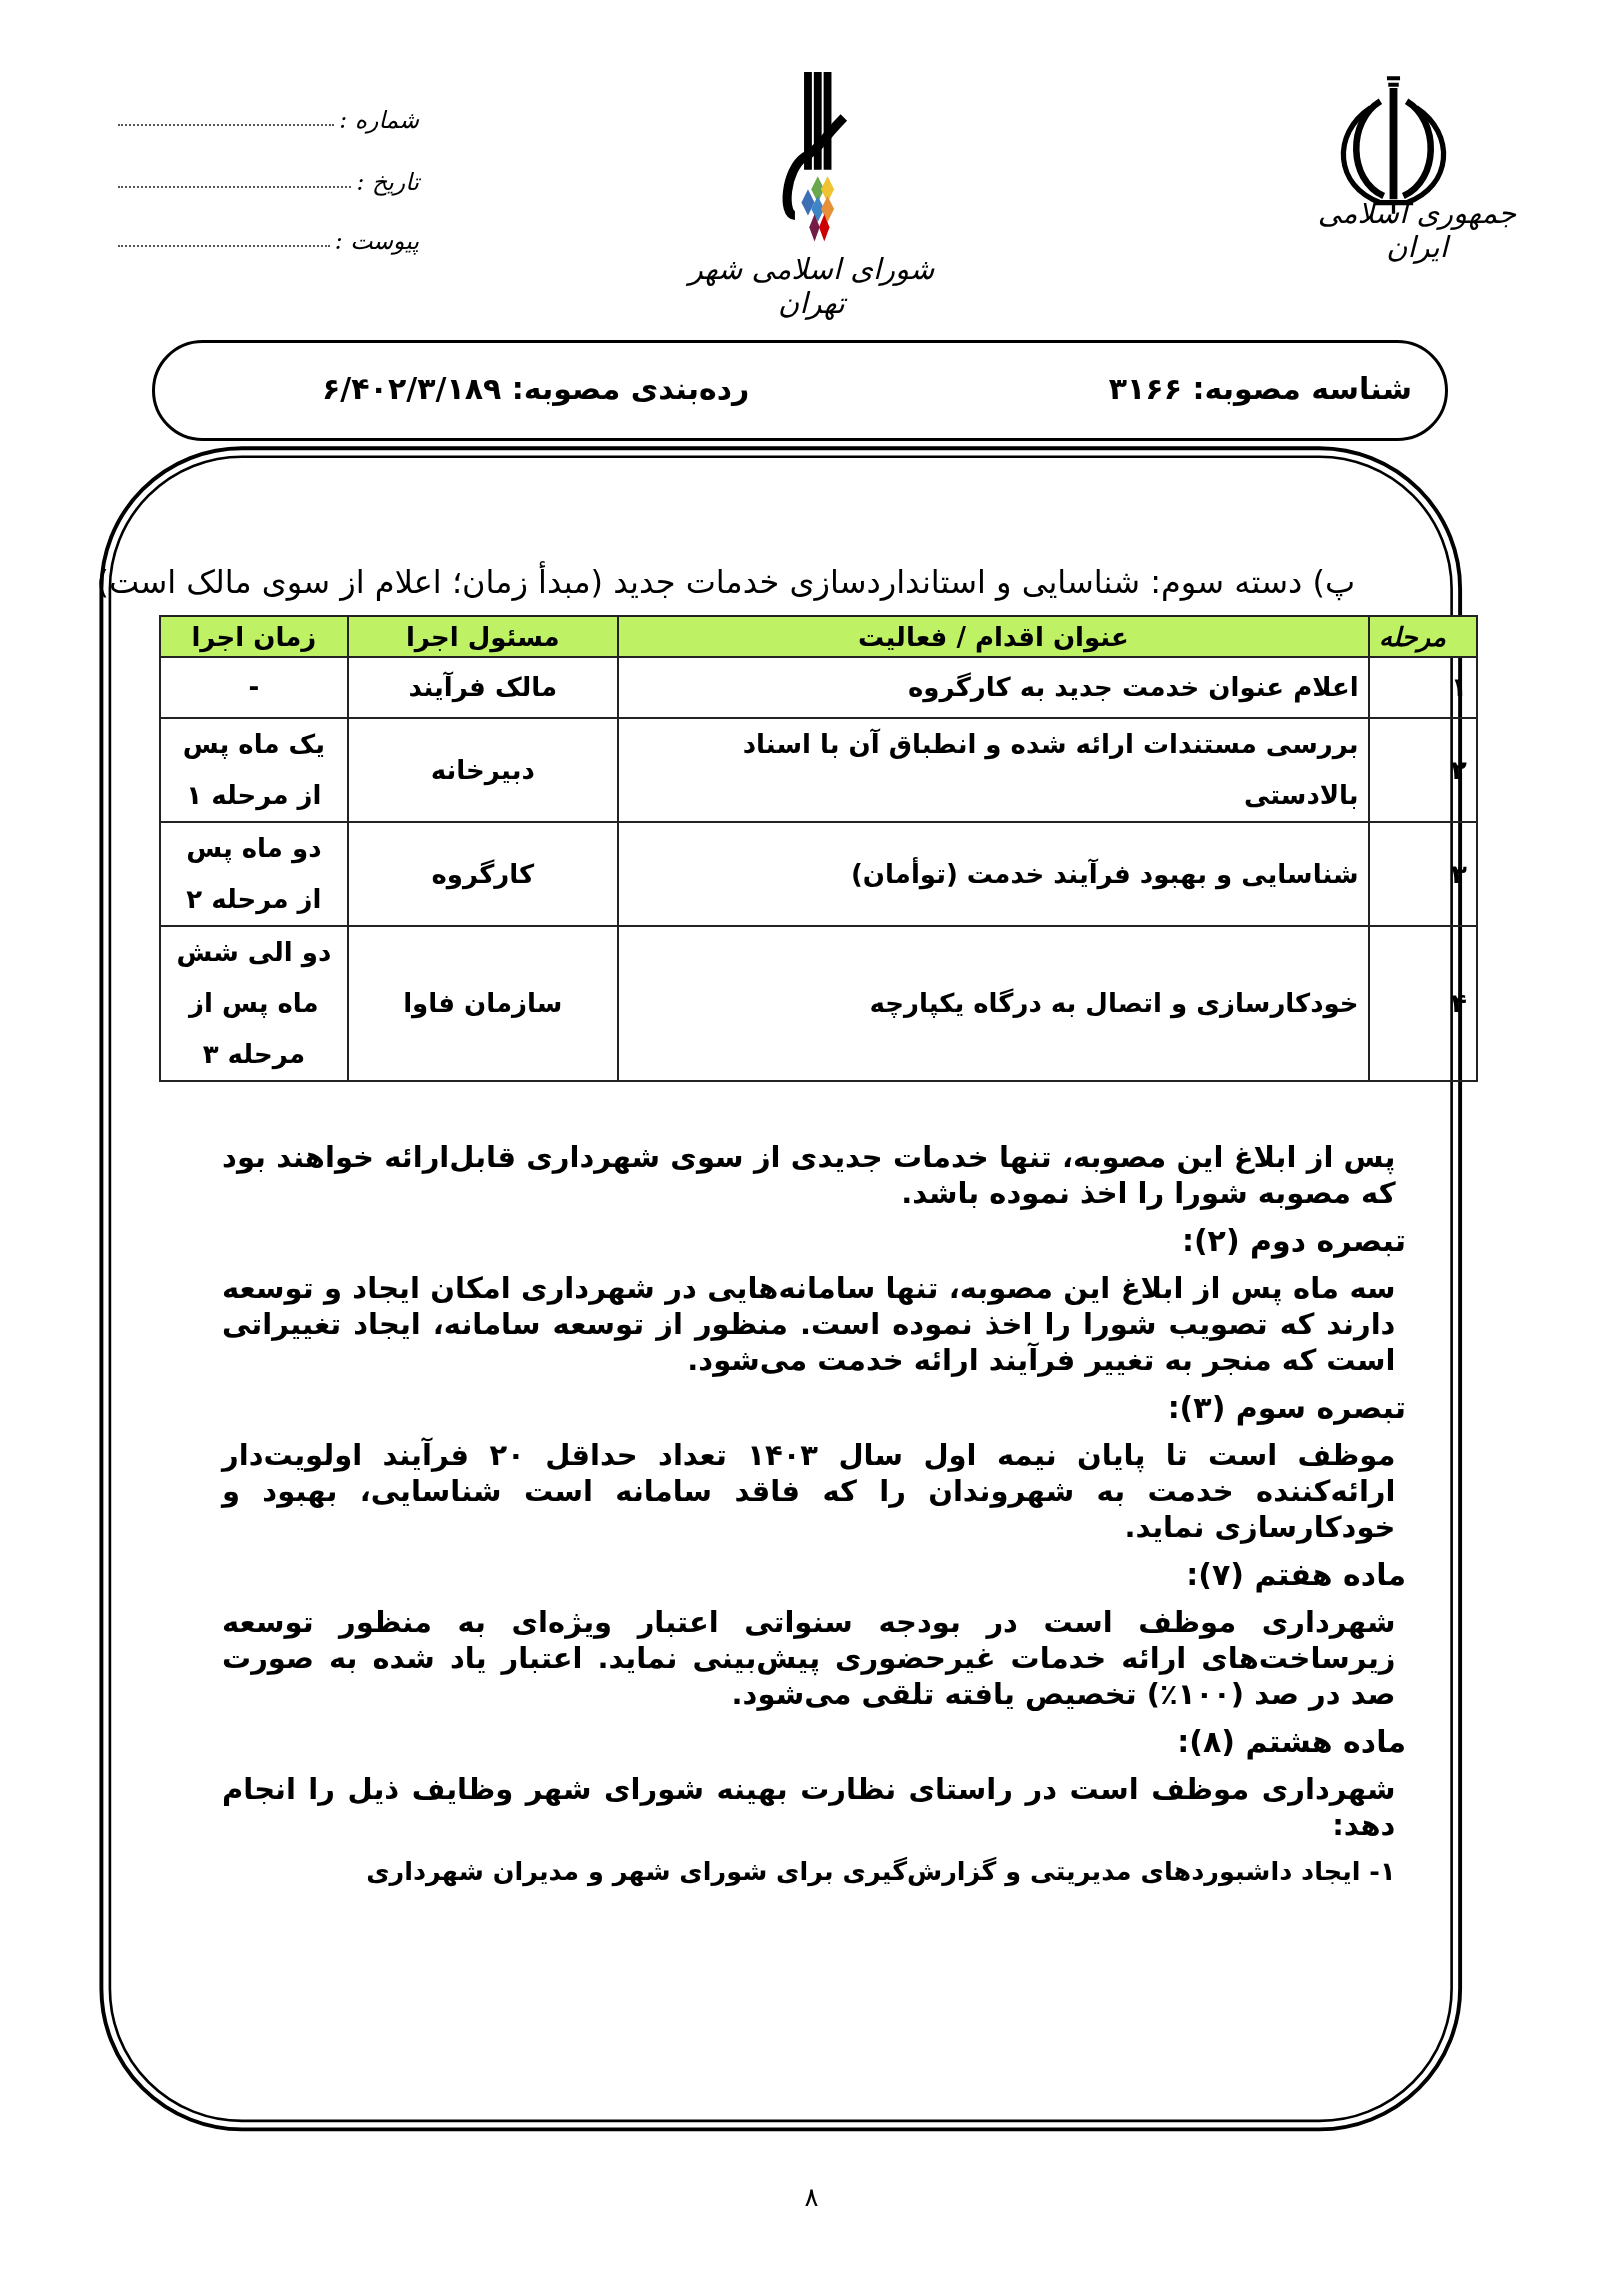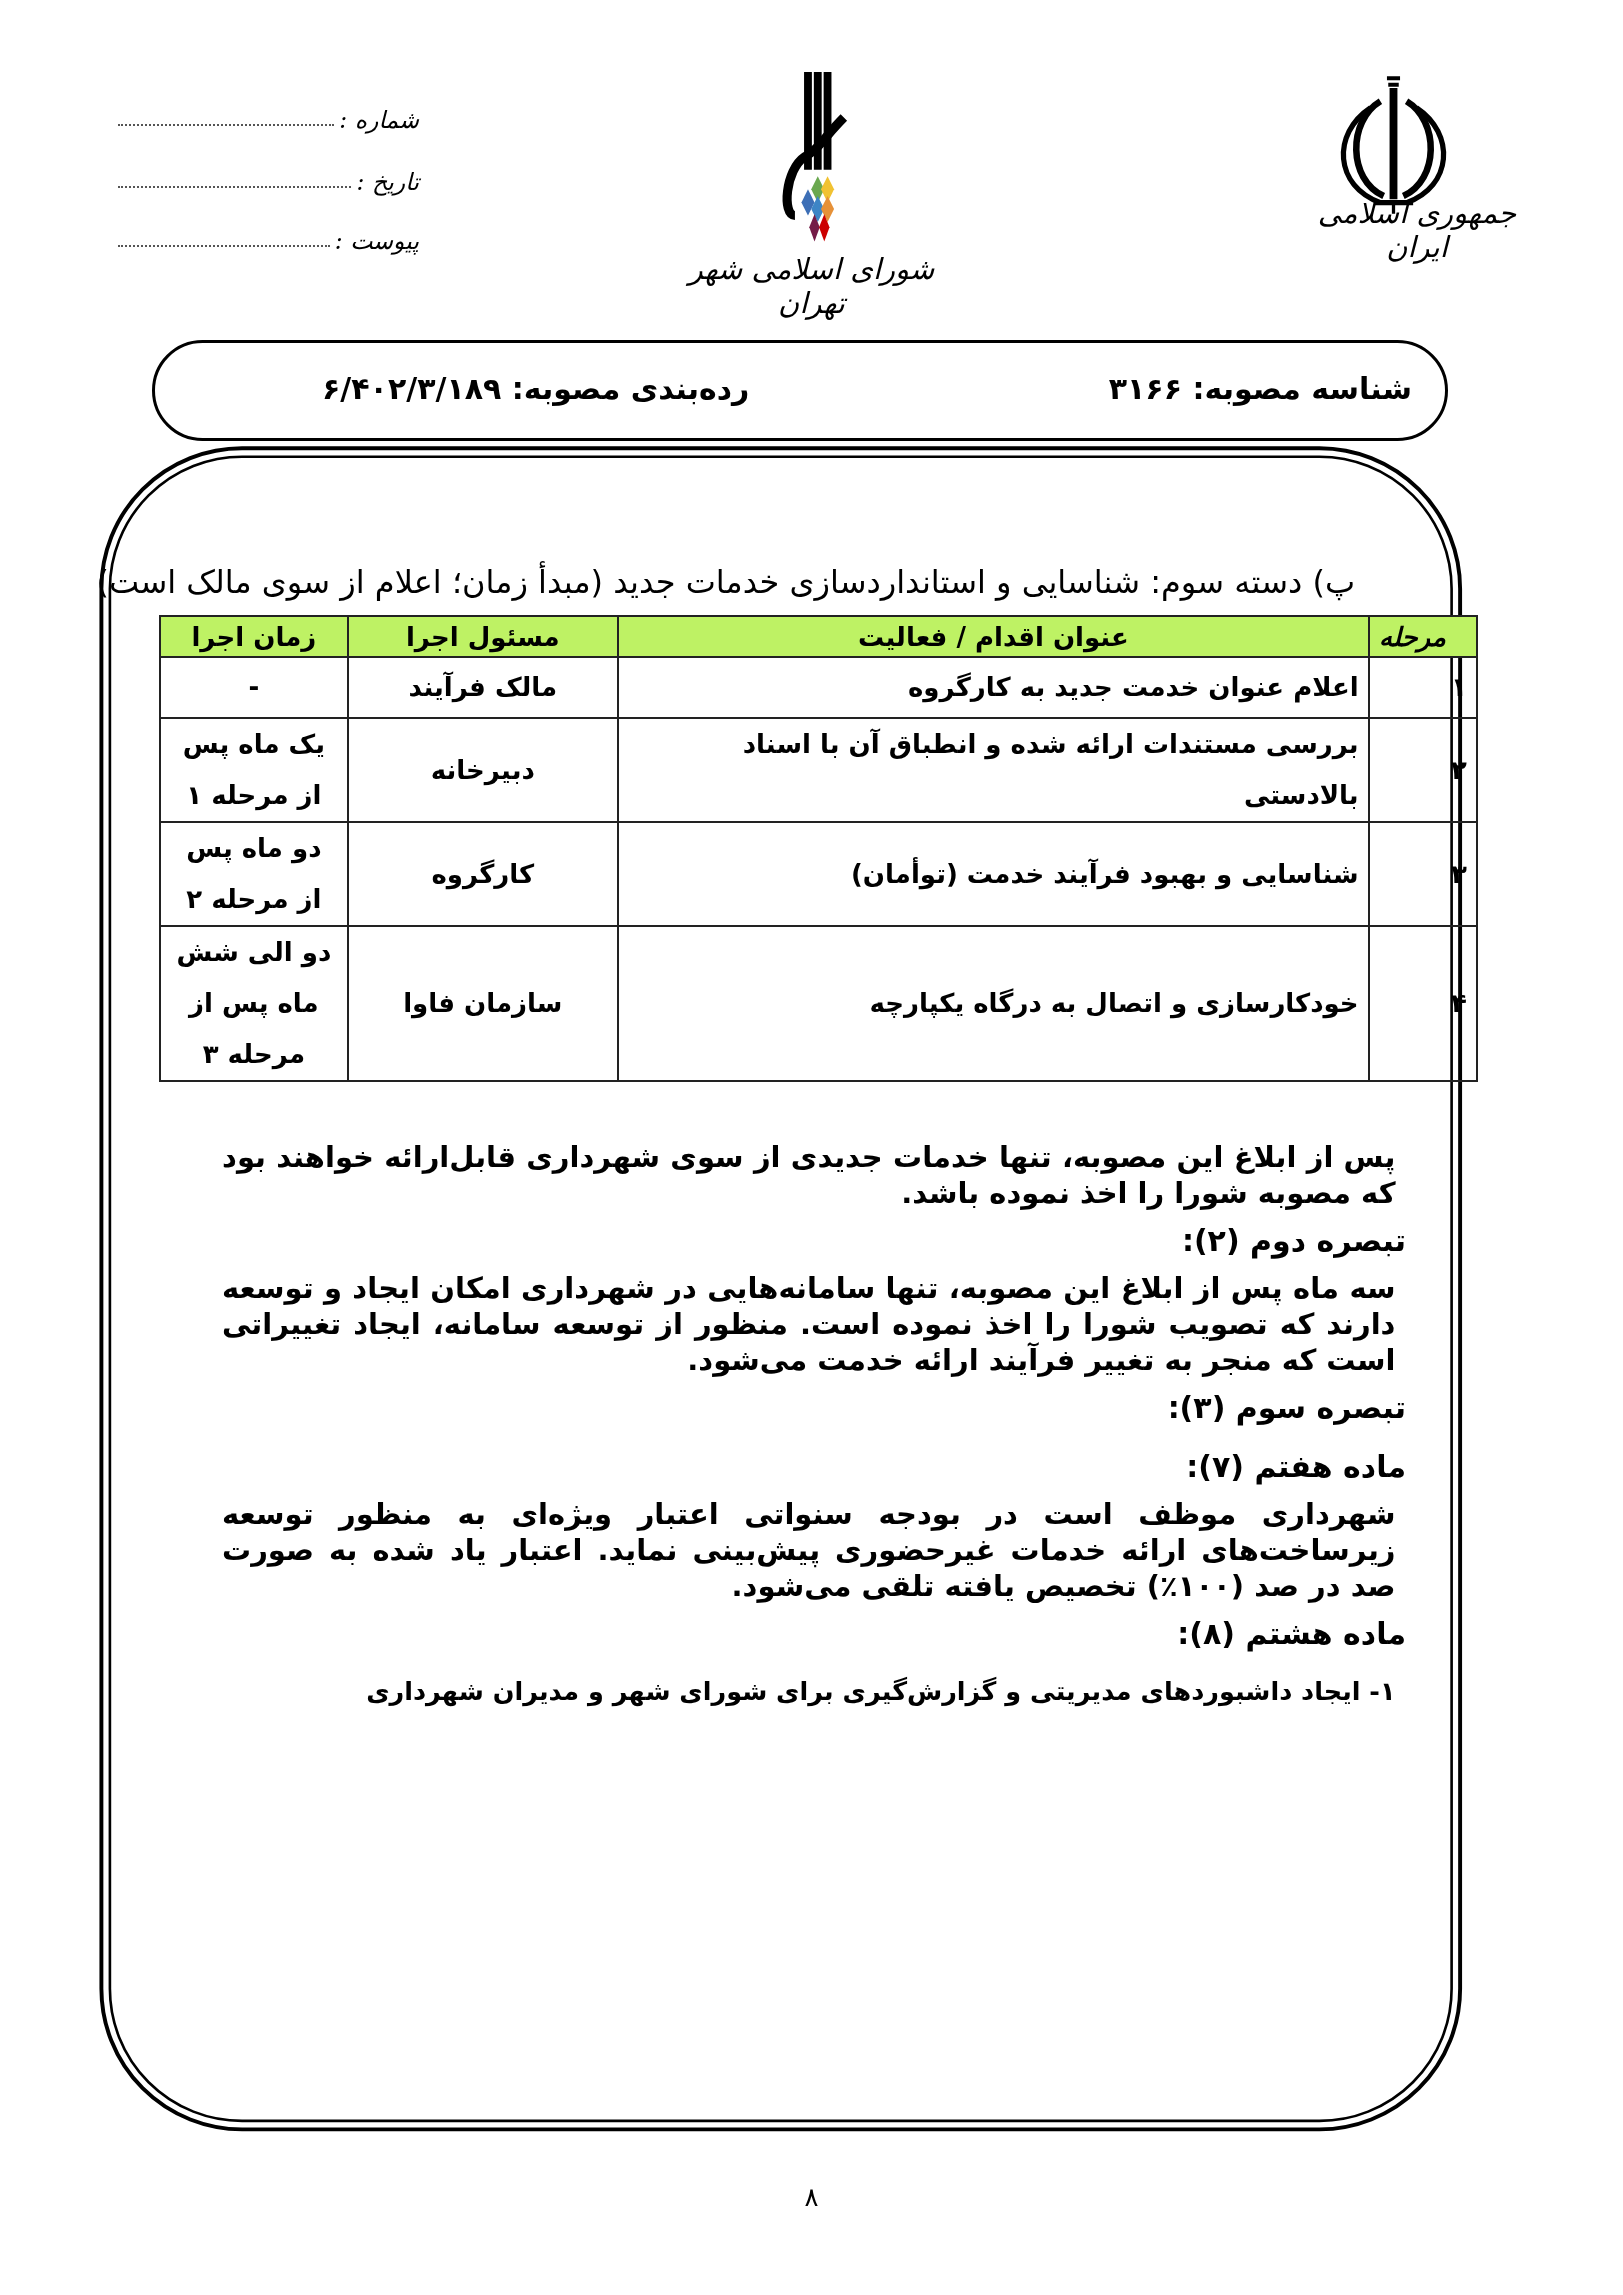--- a/index.html
+++ b/index.html
@@ -137,25 +137,27 @@
 <div class="abs notes">
   <div>
     <p class="note-p">پس از ابلاغ این مصوبه، تنها خدمات جدیدی از سوی شهرداری قابل‌ارائه خواهند بود که مصوبه شورا را اخذ نموده باشد.</p>
   </div>
   <div>
     <p class="note-h">تبصره دوم (۲):</p>
     <p class="note-p">سه ماه پس از ابلاغ این مصوبه، تنها سامانه‌هایی در شهرداری امکان ایجاد و توسعه دارند که تصویب شورا را اخذ نموده است. منظور از توسعه سامانه، ایجاد تغییراتی است که منجر به تغییر فرآیند ارائه خدمت می‌شود.</p>
   </div>
   <div>
     <p class="note-h">تبصره سوم (۳):</p>
+    <p class="note-p">موظف است تا پایان نیمه اول سال ۱۴۰۳ تعداد حداقل ۲۰ فرآیند اولویت‌دار ارائه‌کننده خدمت به شهروندان را که فاقد سامانه است شناسایی، بهبود و خودکارسازی نماید.</p>
   </div>
   <div>
     <p class="note-h">ماده هفتم (۷):</p>
     <p class="note-p">شهرداری موظف است در بودجه سنواتی اعتبار ویژه‌ای به منظور توسعه زیرساخت‌های ارائه خدمات غیرحضوری پیش‌بینی نماید. اعتبار یاد شده به صورت صد در صد (۱۰۰٪) تخصیص یافته تلقی می‌شود.</p>
   </div>
   <div>
     <p class="note-h">ماده هشتم (۸):</p>
+    <p class="note-p">شهرداری موظف است در راستای نظارت بهینه شورای شهر وظایف ذیل را انجام دهد:</p>
     <p class="list-item">۱-  ایجاد داشبوردهای مدیریتی و گزارش‌گیری برای شورای شهر و مدیران شهرداری</p>
   </div>
 </div>
 
 <div class="abs page-number">۸</div>
 
 
 </body></html>

